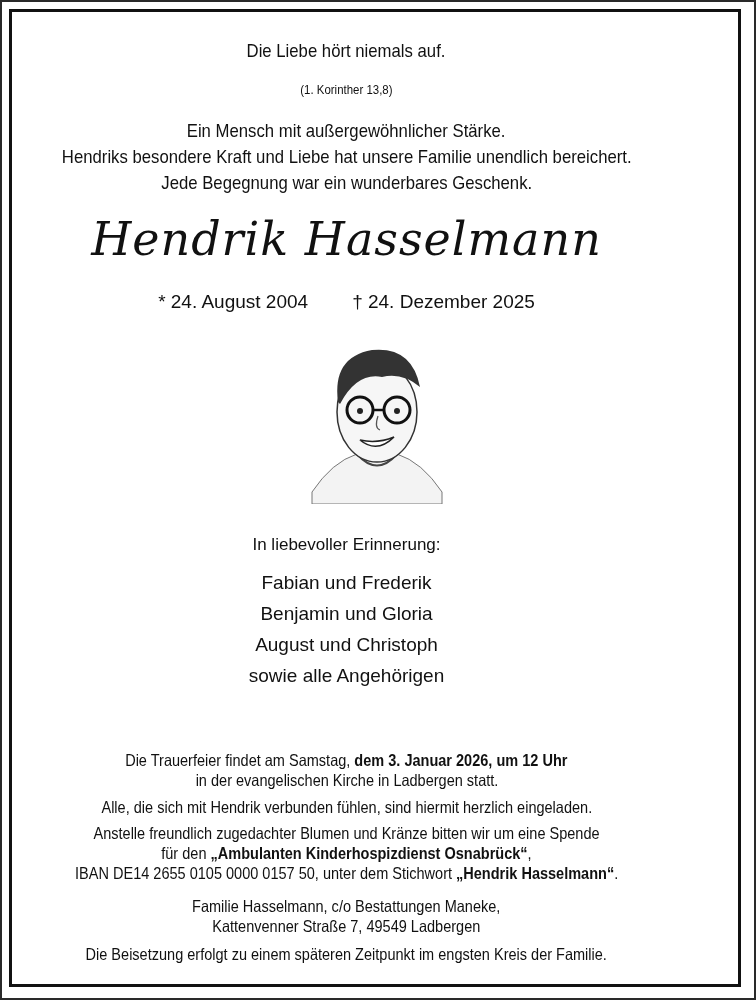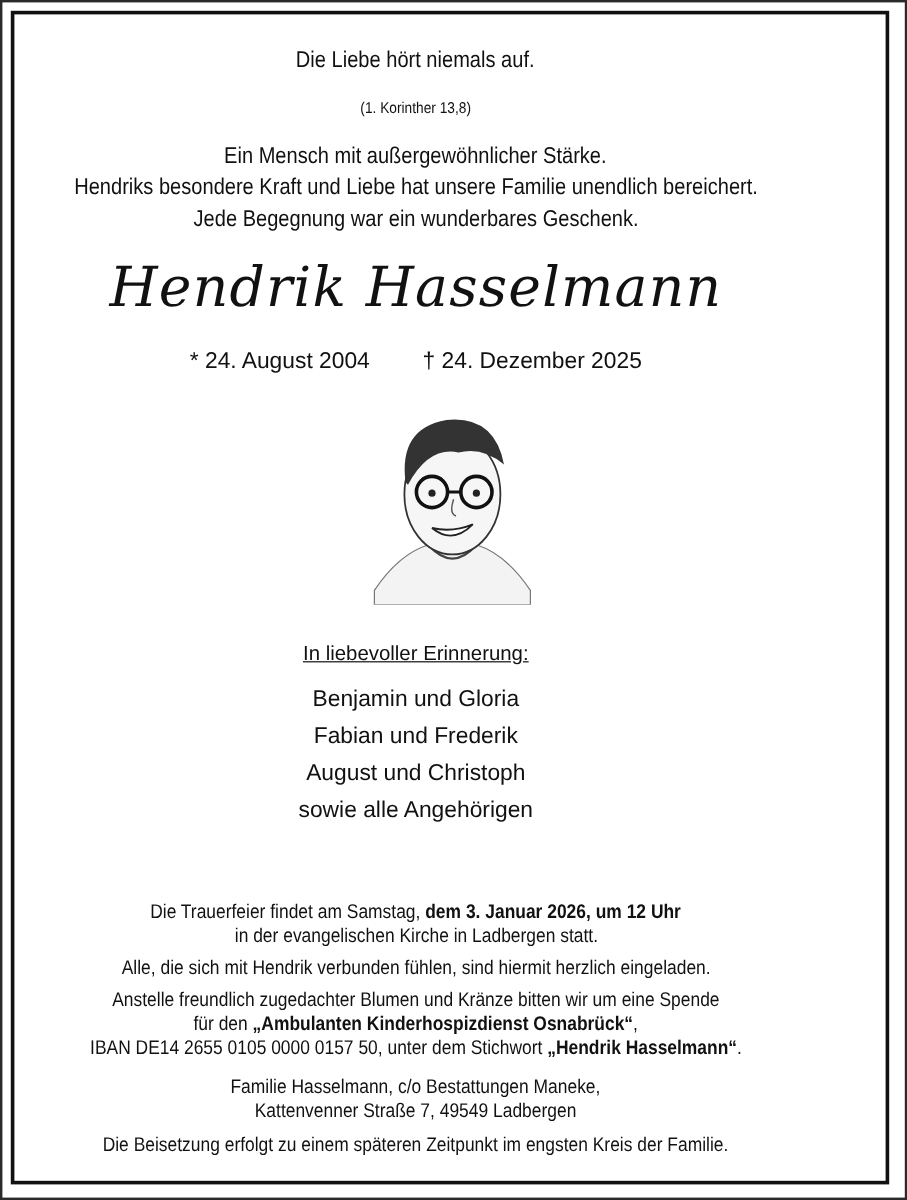--- a/index.html
+++ b/index.html
@@ -8,21 +8,21 @@
   .inner { position: absolute; left: 9px; top: 9px; width: 732px; height: 978px; border: 3px solid #111; box-sizing: border-box; }
   .c { position: absolute; left: 0; width: 693px; text-align: center; white-space: nowrap; }
   .cond { transform: scaleX(0.88); transform-origin: center; display: inline-block; }
   .quote { top: 40px; font-size: 19px; }
   .ref { top: 82px; font-size: 13px; }
   .intro { top: 118px; font-size: 19px; line-height: 26px; }
   .name { top: 212px; font-family: "DejaVu Serif", serif; font-style: italic; font-size: 46px; letter-spacing: 1px; }
   .dates { top: 291px; font-size: 19px; }
   .dates span.d2 { margin-left: 44px; }
   .portrait { position: absolute; left: 302px; top: 332px; width: 150px; height: 172px; }
-  .erinnerung { top: 535px; font-size: 17px; text-decoration: underline; }
+  .erinnerung { top: 535px; font-size: 17px; }
   .family { top: 567px; font-size: 19px; line-height: 31px; }
   .info { font-size: 16.5px; line-height: 20px; }
   .i1 { top: 750px; }
   .i2 { top: 797px; }
   .i3 { top: 823px; }
   .i4 { top: 896px; }
   .i5 { top: 944px; }
   b { font-weight: bold; }
 </style>
 </head>
@@ -56,22 +56,22 @@
   <line x1="71" y1="78" x2="82" y2="78" stroke="#111" stroke-width="2.5"></line>
   <circle cx="58" cy="79" r="3" fill="#222"></circle>
   <circle cx="95" cy="79" r="3" fill="#222"></circle>
   <path d="M58 108 Q75 122 92 105 Q75 112 58 108 Z" fill="#fff" stroke="#222" stroke-width="1.5"></path>
   <path d="M76 84 Q72 96 78 98" fill="none" stroke="#555" stroke-width="1.2"></path>
 </svg>
 
 <div class="c erinnerung">In liebevoller Erinnerung:</div>
 
 <div class="c family">
+  <div>Fabian und Frederik</div>
   <div>Benjamin und Gloria</div>
-  <div>Fabian und Frederik</div>
   <div>August und Christoph</div>
   <div>sowie alle Angehörigen</div>
 </div>
 
 <div class="c info i1">
   <div><span class="cond"><span>Die Trauerfeier findet am Samstag, </span><b>dem 3. Januar 2026, um 12 Uhr</b></span></div>
   <div><span class="cond">in der evangelischen Kirche in Ladbergen statt.</span></div>
 </div>
 
 <div class="c info i2"><span class="cond">Alle, die sich mit Hendrik verbunden fühlen, sind hiermit herzlich eingeladen.</span></div>

